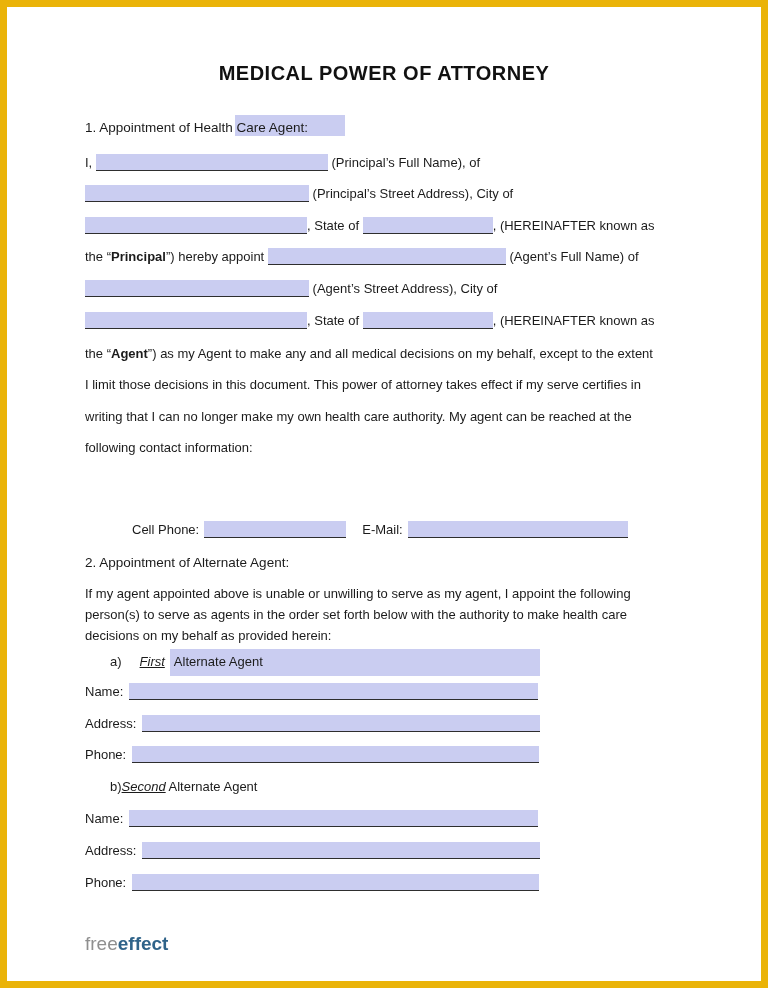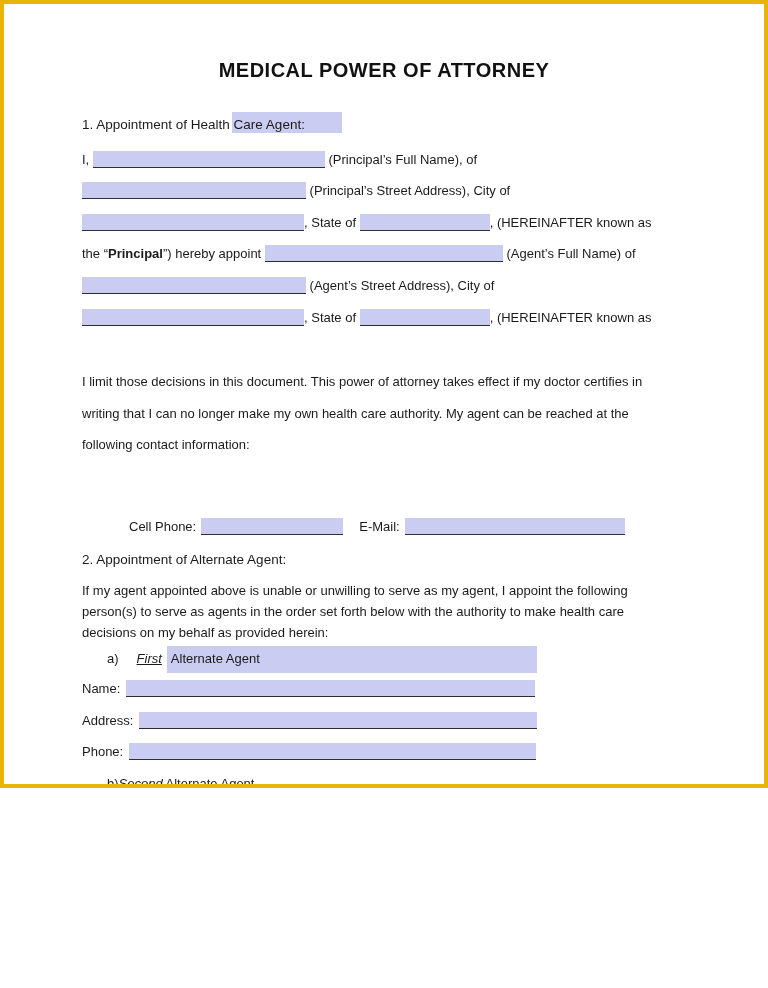--- a/index.html
+++ b/index.html
@@ -5,22 +5,22 @@
   :root{
     --hl:#cacdf1;
     --ink:#1b1b1b;
     --rule:#2e2e2e;
     --logo-gray:#8f8f8f;
     --logo-blue:#2f6389;
   }
   *{box-sizing:border-box;}
   html,body{margin:0;padding:0;background:#fff;}
   .page{
-    position:relative;width:768px;height:788px;background:#fff;
-    border:4px solid #eab308;overflow:hidden;
+    position:relative;width:768px;height:988px;background:#fff;
+    border:7px solid #eab308;overflow:hidden;
     font-family:"Liberation Sans",sans-serif;font-size:13px;color:var(--ink);
   }
   .title{
     position:absolute;top:55px;left:0;width:100%;text-align:center;
     font-size:20px;font-weight:bold;letter-spacing:.5px;color:#111;
   }
   .line{position:absolute;left:78px;white-space:nowrap;line-height:20px;}
   .hline{font-weight:normal;font-size:13.5px;}
   .rel{position:relative;}
   .hl-behind{position:absolute;left:150px;top:-3px;width:110px;height:21px;background:var(--hl);}
@@ -48,22 +48,23 @@
   <div class="line" style="top:177px"><span class="field" style="width:224px"></span><span> (Principal’s Street Address), City of</span></div>
 
   <div class="line" style="top:209px"><span class="field" style="width:222px"></span><span>, State of </span><span class="field" style="width:130px"></span><span>, (HEREINAFTER known as</span></div>
 
   <div class="line" style="top:240px"><span>the “</span><b>Principal</b><span>”) hereby appoint </span><span class="field" style="width:238px"></span><span> (Agent’s Full Name) of</span></div>
 
   <div class="line" style="top:272px"><span class="field" style="width:224px"></span><span> (Agent’s Street Address), City of</span></div>
 
   <div class="line" style="top:304px"><span class="field" style="width:222px"></span><span>, State of </span><span class="field" style="width:130px"></span><span>, (HEREINAFTER known as</span></div>
 
+  <div class="line" style="top:337px"><span>the “</span><b>Agent</b><span>”) as my Agent to make any and all medical decisions on my behalf, except to the extent</span></div>
 
-  <div class="line" style="top:368px"><span>I limit those decisions in this document. This power of attorney takes effect if my doctor certifies in</span></div>
+  <div class="line" style="top:368px"><span>I limit those decisions in this document. This power of attorney takes effect if my serve certifies in</span></div>
 
   <div class="line" style="top:400px"><span>writing that I can no longer make my own health care authority. My agent can be reached at the</span></div>
 
   <div class="line" style="top:431px"><span>following contact information:</span></div>
 
 
   <div class="line" style="top:513px;left:125px"><span>Cell Phone:</span><span class="field" style="width:142px;margin-left:5px"></span><span style="margin-left:16px">E-Mail:</span><span class="field" style="width:220px;margin-left:5px"></span></div>
 
   <div class="line hline" style="top:546px"><span>2. Appointment of Alternate Agent:</span></div>
 
@@ -76,15 +77,15 @@
   <div class="line" style="top:675px"><span>Name:</span><span class="field" style="width:409px;margin-left:6px"></span></div>
   <div class="line" style="top:707px"><span>Address:</span><span class="field" style="width:398px;margin-left:6px"></span></div>
   <div class="line" style="top:738px"><span>Phone:</span><span class="field" style="width:407px;margin-left:6px"></span></div>
 
   <div class="line" style="top:770px;left:103px"><span>b)</span><span class="ordinal" style="">Second</span><span> Alternate Agent</span></div>
 
   <div class="line" style="top:802px"><span>Name:</span><span class="field" style="width:409px;margin-left:6px"></span></div>
   <div class="line" style="top:834px"><span>Address:</span><span class="field" style="width:398px;margin-left:6px"></span></div>
   <div class="line" style="top:866px"><span>Phone:</span><span class="field" style="width:407px;margin-left:6px"></span></div>
 
-  <div class="footer"><span class="logo-free">free</span><span class="logo-forms">that</span></div>
+  <div class="footer"><span class="logo-free">free</span><span class="logo-forms">effect</span></div>
 
 </div>
 
 </body></html>

